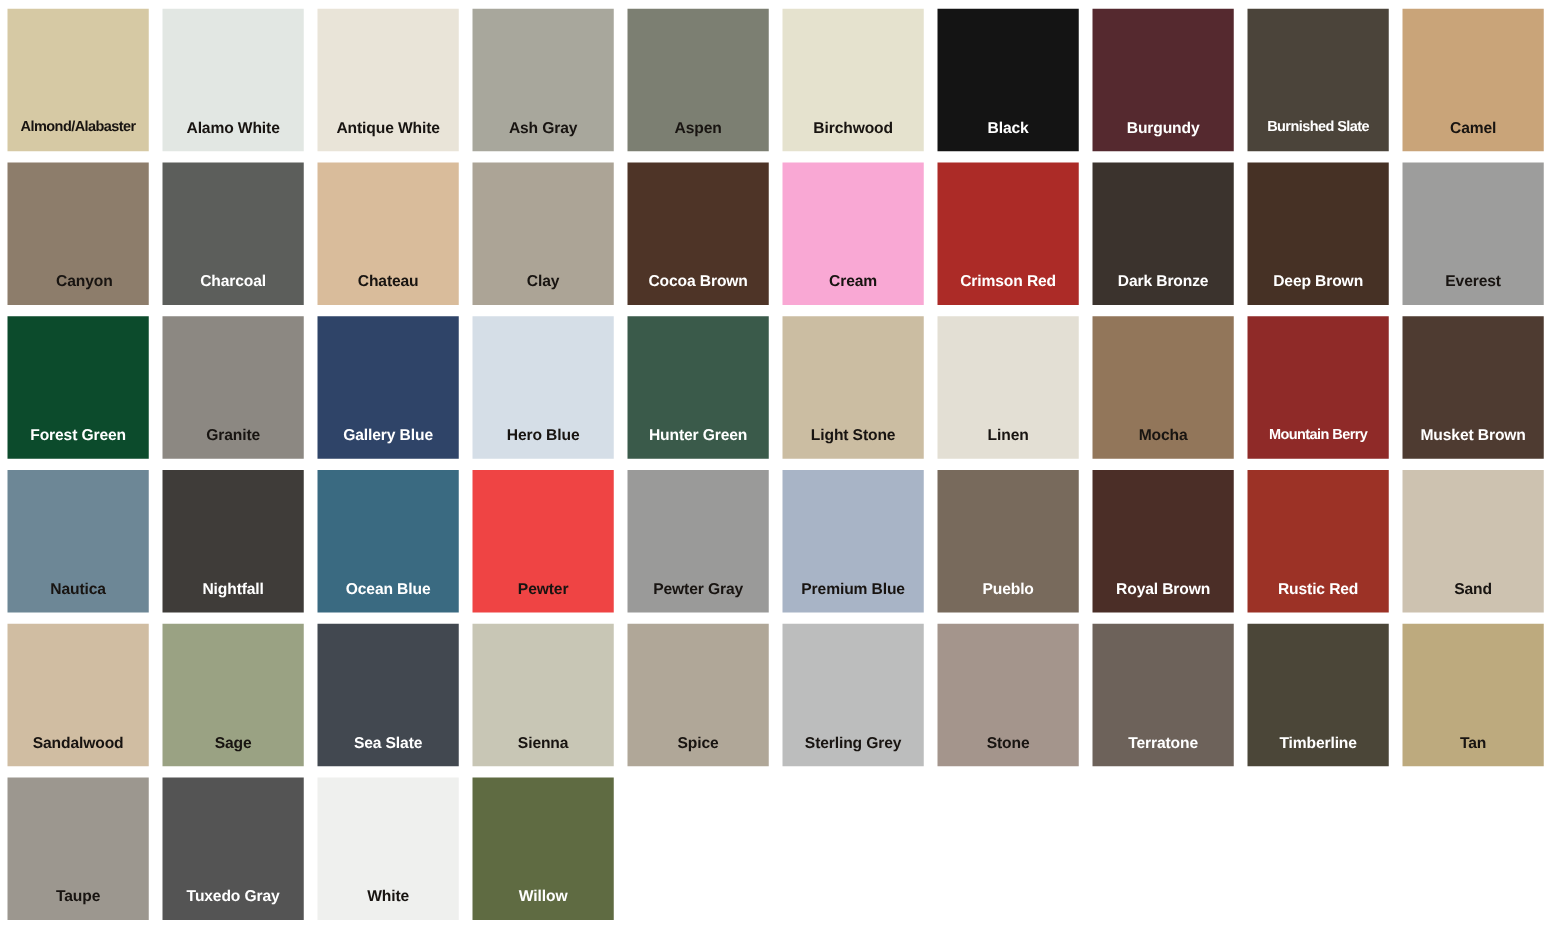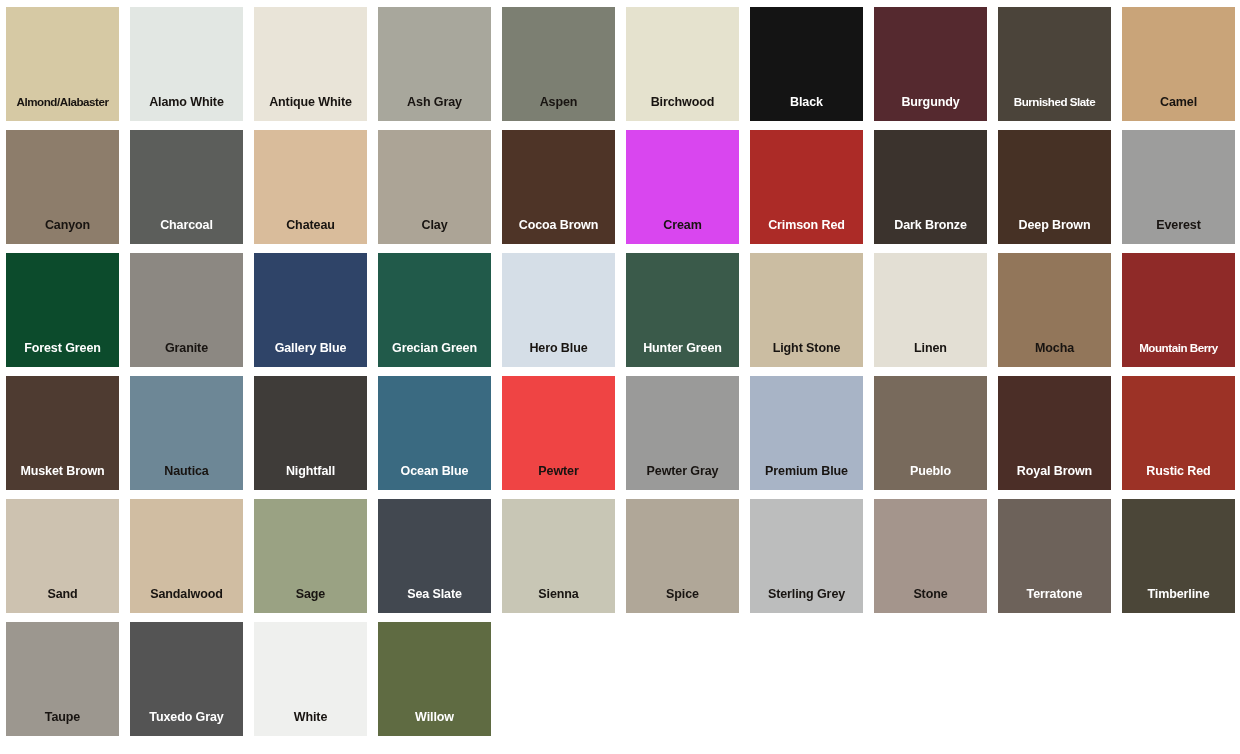--- a/index.html
+++ b/index.html
@@ -95,21 +95,21 @@
     </div>
     <div class="swatch" style="background: rgb(217, 188, 155);">
       <span class="swatch-label" style="color: rgb(24, 20, 17);">Chateau</span>
     </div>
     <div class="swatch" style="background: rgb(172, 164, 150);">
       <span class="swatch-label" style="color: rgb(24, 20, 17);">Clay</span>
     </div>
     <div class="swatch" style="background: rgb(78, 52, 39);">
       <span class="swatch-label" style="color: rgb(255, 255, 255);">Cocoa Brown</span>
     </div>
-    <div class="swatch" style="background: #d946ef;">
+    <div class="swatch" style="background: #f9a8d4;">
       <span class="swatch-label" style="color: rgb(24, 20, 17);">Cream</span>
     </div>
     <div class="swatch" style="background: rgb(172, 43, 39);">
       <span class="swatch-label" style="color: rgb(255, 255, 255);">Crimson Red</span>
     </div>
     <div class="swatch" style="background: rgb(59, 51, 45);">
       <span class="swatch-label" style="color: rgb(255, 255, 255);">Dark Bronze</span>
     </div>
     <div class="swatch" style="background: rgb(70, 49, 37);">
       <span class="swatch-label" style="color: rgb(255, 255, 255);">Deep Brown</span>
@@ -119,23 +119,20 @@
     </div>
     <div class="swatch" style="background: rgb(12, 75, 44);">
       <span class="swatch-label" style="color: rgb(255, 255, 255);">Forest Green</span>
     </div>
     <div class="swatch" style="background: rgb(140, 136, 130);">
       <span class="swatch-label" style="color: rgb(24, 20, 17);">Granite</span>
     </div>
     <div class="swatch" style="background: rgb(47, 68, 104);">
       <span class="swatch-label" style="color: rgb(255, 255, 255);">Gallery Blue</span>
     </div>
-    <div class="swatch" style="background: rgb(33, 90, 74);">
-      <span class="swatch-label" style="color: rgb(255, 255, 255);">Grecian Green</span>
-    </div>
     <div class="swatch" style="background: rgb(213, 222, 231);">
       <span class="swatch-label" style="color: rgb(24, 20, 17);">Hero Blue</span>
     </div>
     <div class="swatch" style="background: rgb(58, 90, 74);">
       <span class="swatch-label" style="color: rgb(255, 255, 255);">Hunter Green</span>
     </div>
     <div class="swatch" style="background: rgb(203, 189, 162);">
       <span class="swatch-label" style="color: rgb(24, 20, 17);">Light Stone</span>
     </div>
     <div class="swatch" style="background: rgb(227, 223, 212);">
@@ -199,20 +196,23 @@
       <span class="swatch-label" style="color: rgb(24, 20, 17);">Sterling Grey</span>
     </div>
     <div class="swatch" style="background: rgb(164, 149, 140);">
       <span class="swatch-label" style="color: rgb(24, 20, 17);">Stone</span>
     </div>
     <div class="swatch" style="background: rgb(109, 98, 90);">
       <span class="swatch-label" style="color: rgb(255, 255, 255); margin-top: 28px;">Terratone</span>
     </div>
     <div class="swatch" style="background: rgb(75, 70, 56);">
       <span class="swatch-label" style="color: rgb(255, 255, 255);">Timberline</span>
+    </div>
+    <div class="swatch" style="background: rgb(189, 170, 126);">
+      <span class="swatch-label" style="color: rgb(24, 20, 17);">Tan</span>
     </div>
     <div class="swatch" style="background: rgb(156, 151, 143);">
       <span class="swatch-label" style="color: rgb(24, 20, 17);">Taupe</span>
     </div>
     <div class="swatch" style="background: rgb(84, 84, 84);">
       <span class="swatch-label" style="color: rgb(255, 255, 255);">Tuxedo Gray</span>
     </div>
     <div class="swatch" style="background: rgb(239, 240, 238);">
       <span class="swatch-label" style="color: rgb(24, 20, 17);">White</span>
     </div>

